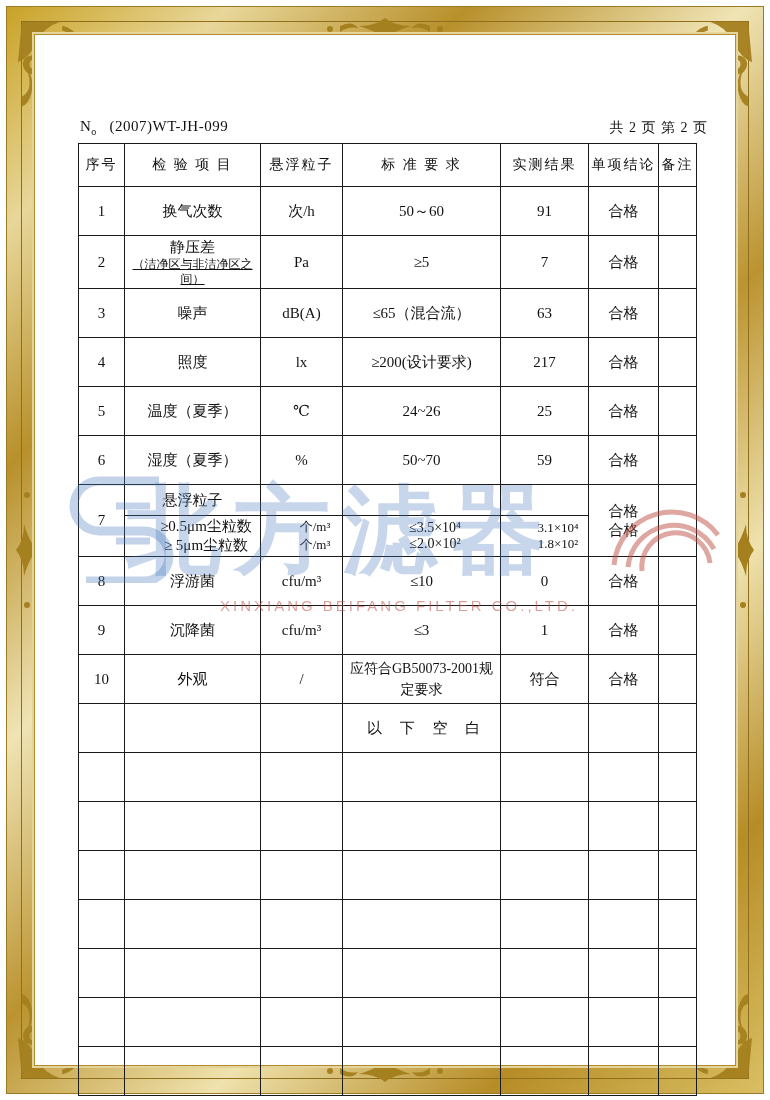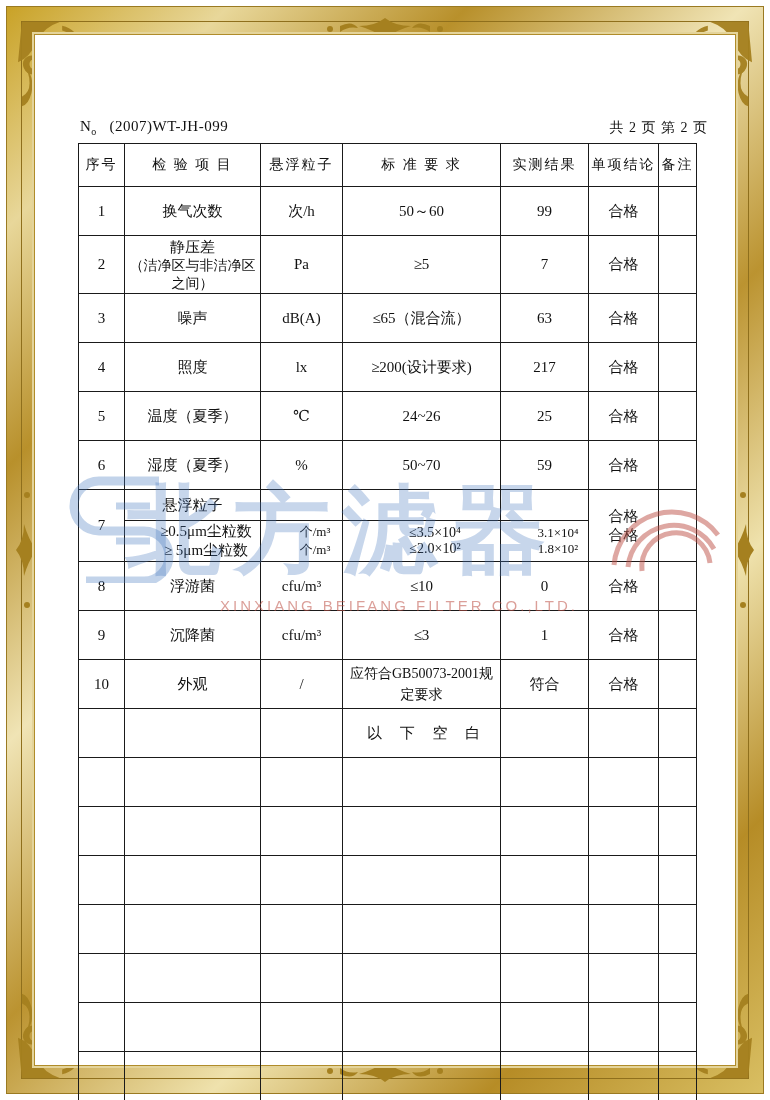--- a/index.html
+++ b/index.html
@@ -107,21 +107,21 @@
     height: 46px;
   }
   .col-no      { width: 46px; }
   .col-item    { width: 136px; }
   .col-unit    { width: 82px; }
   .col-std     { width: 158px; }
   .col-meas    { width: 88px; }
   .col-concl   { width: 70px; }
   .col-remark  { width: 38px; }
 
-  .sub { font-size: 14px; line-height: 1.25; display:block; }
+  .sub { font-size: 12px; line-height: 1.25; display:block;text-decoration:underline; }
   .twoline { line-height: 1.35; }
   .small-row td { font-size: 12px; height: 22px; padding-left: 28px; }
   .blank-note {
     letter-spacing: 7px;
     font-size: 15px;
     padding-left: 12px;
   }
   .empty td { height: 40px; }
   .tall td { height: 46px; }
 
@@ -289,21 +289,21 @@
           <th>单项结论</th>
           <th>备注</th>
         </tr>
       </thead>
       <tbody>
         <tr>
           <td>1</td>
           <td>换气次数</td>
           <td>次/h</td>
           <td>50～60</td>
-          <td>99</td>
+          <td>91</td>
           <td>合格</td>
           <td></td>
         </tr>
 
         <tr class="tall">
           <td>2</td>
           <td class="twoline">
             <span>静压差</span>
             <span class="sub">（洁净区与非洁净区之间）</span>
           </td>

